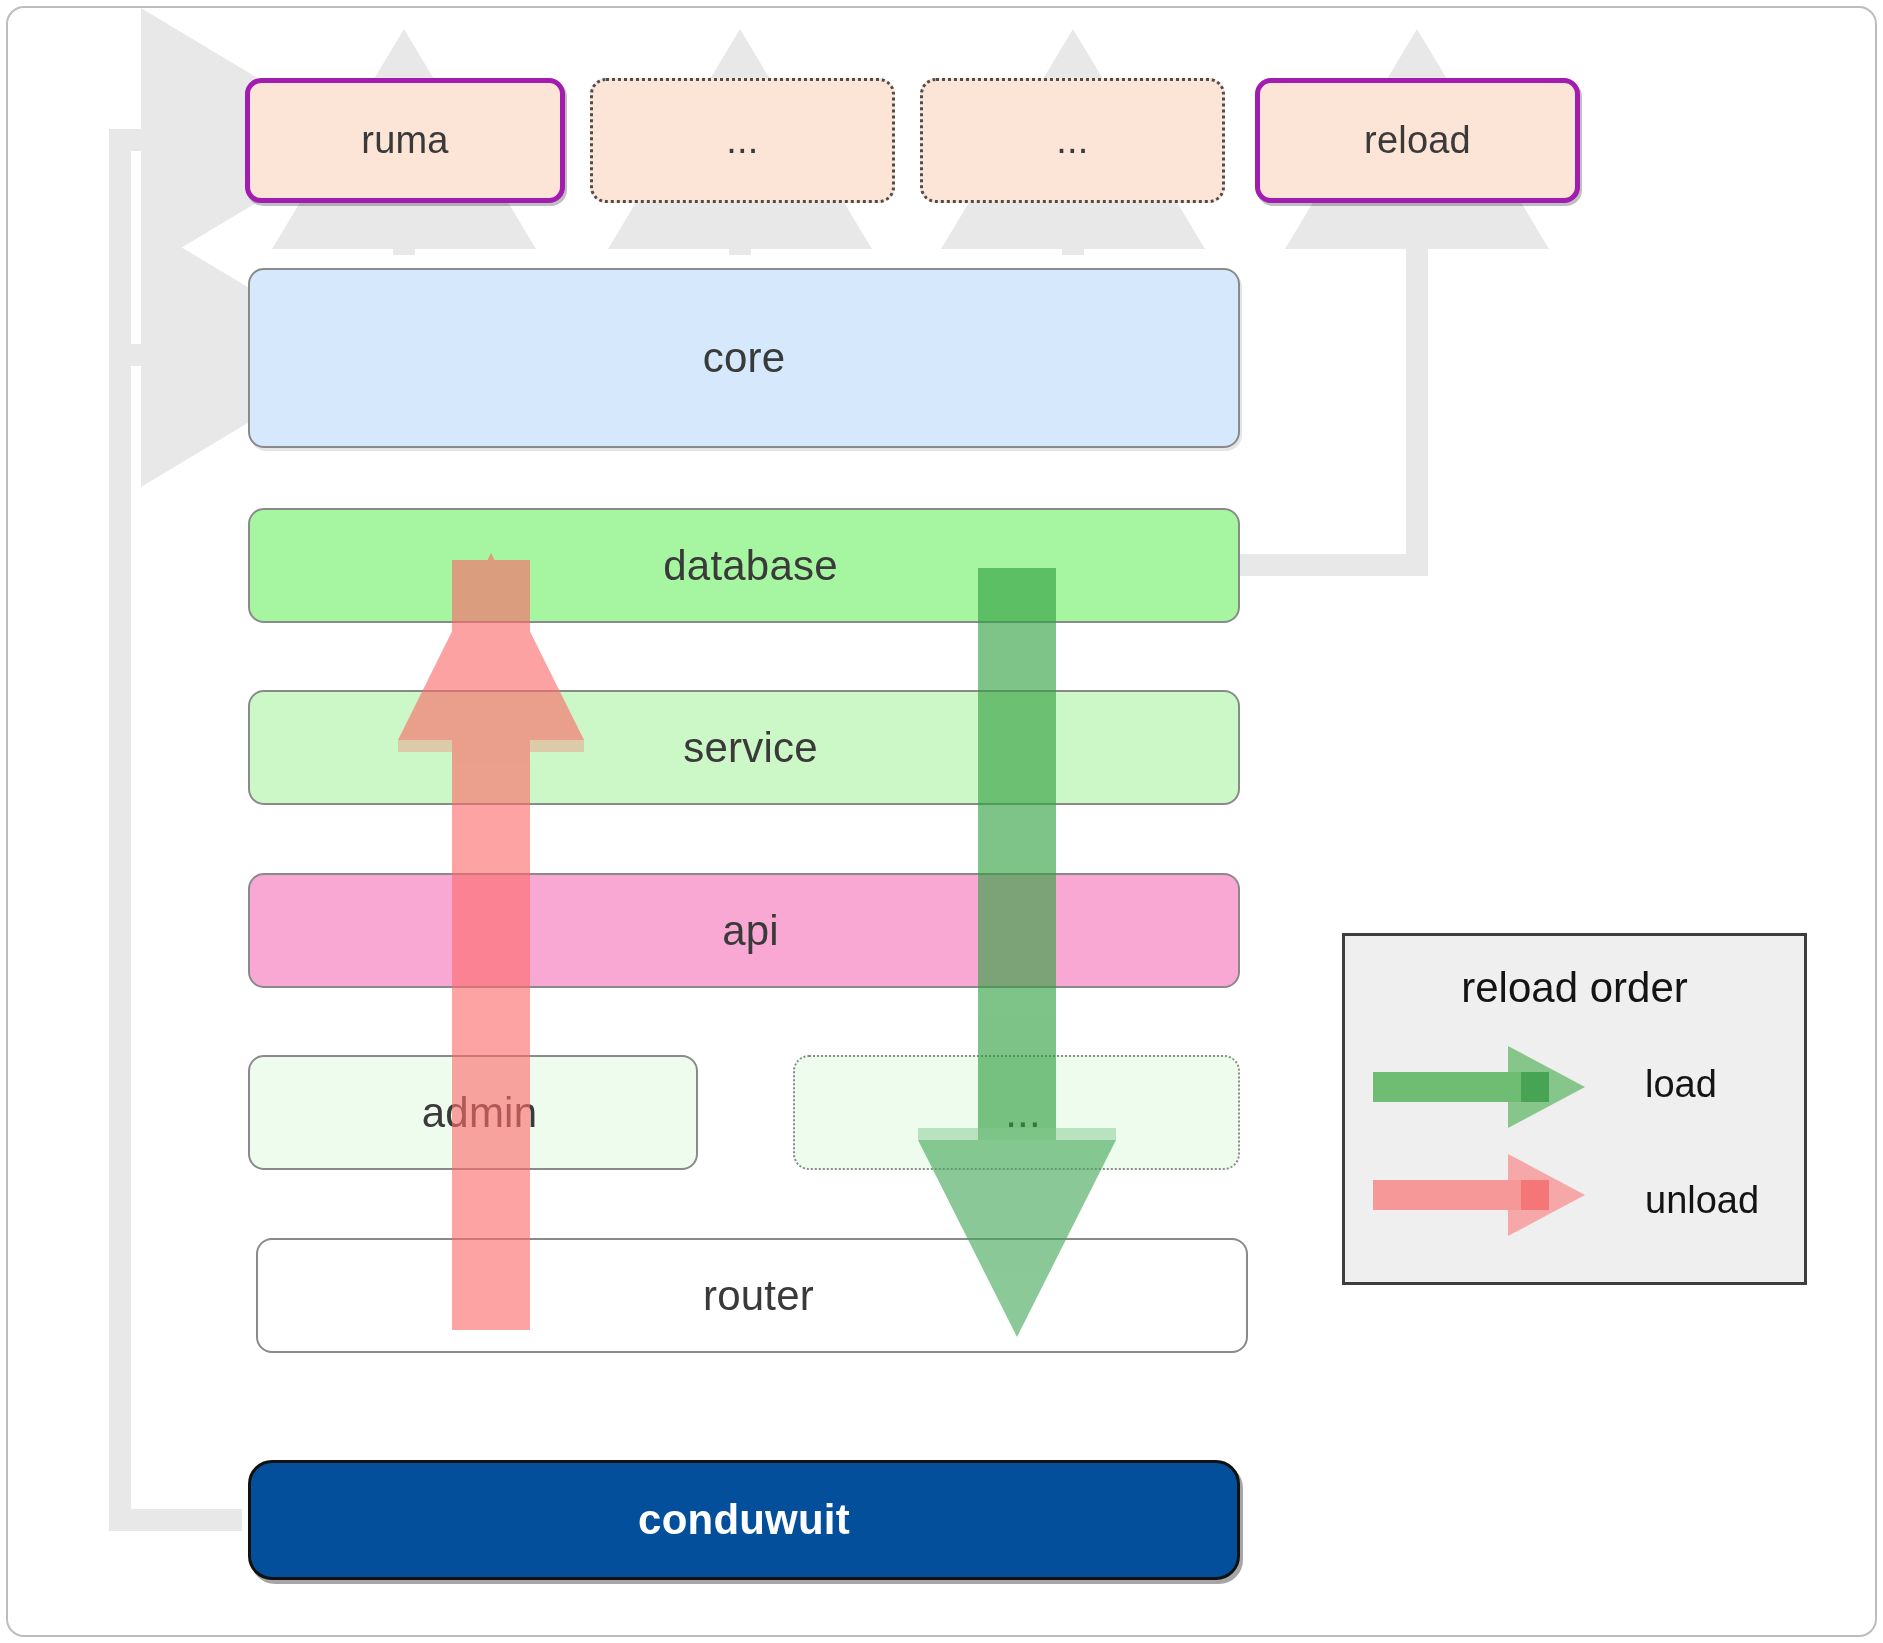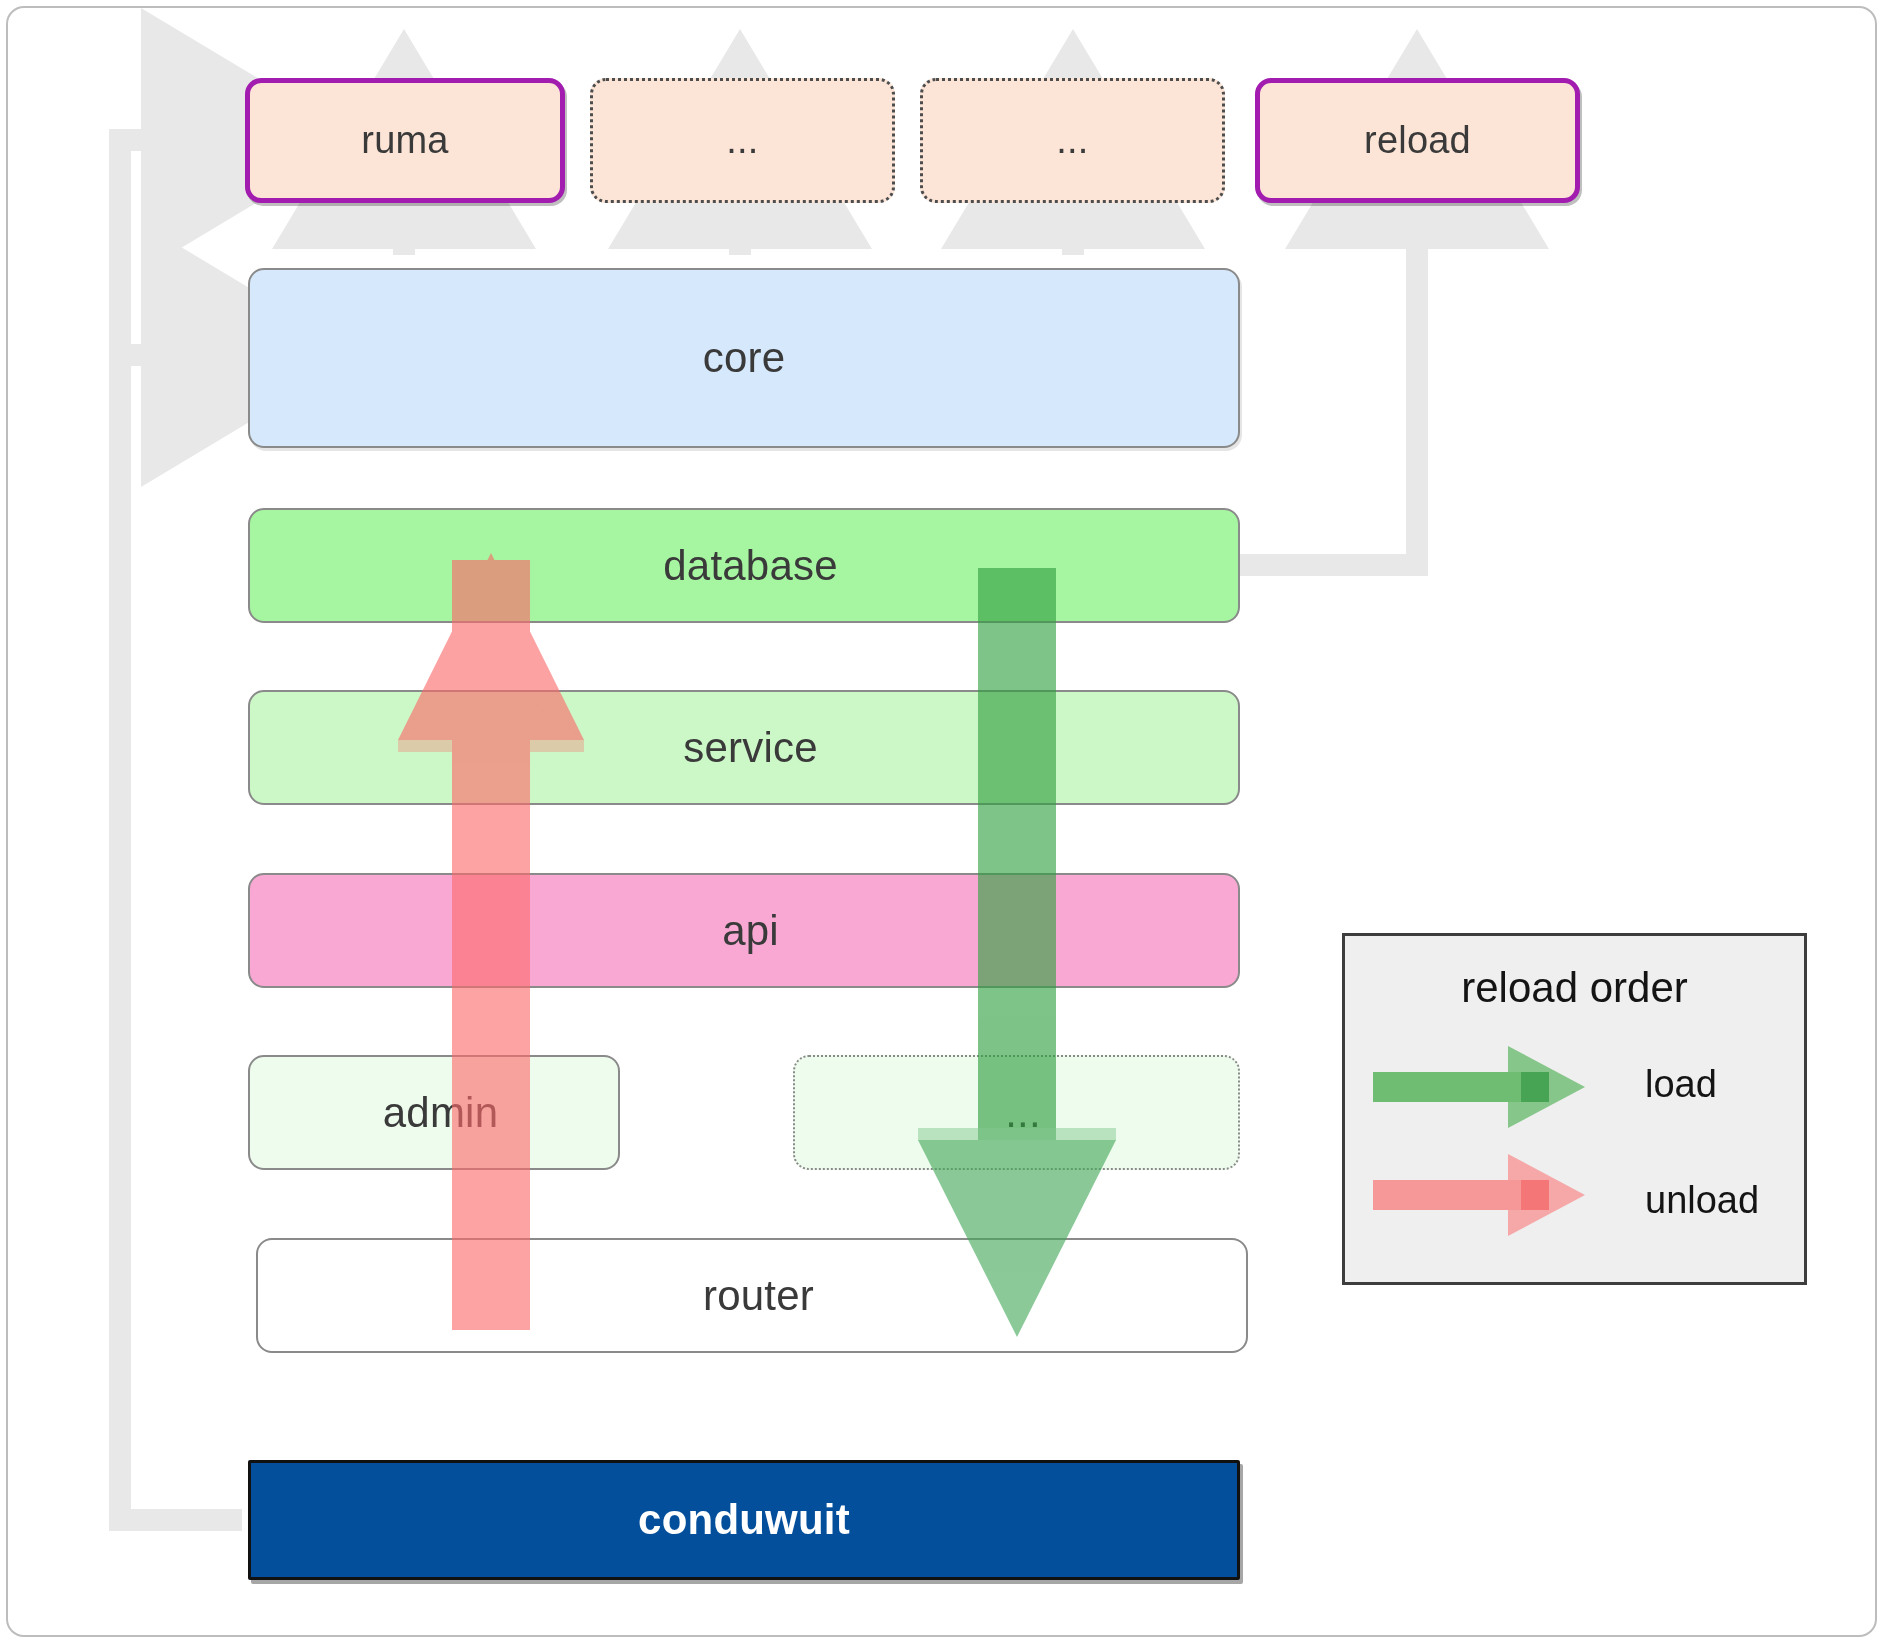--- a/index.html
+++ b/index.html
@@ -62,21 +62,21 @@
   .l-database { background: #a6f5a0; }
   .l-service  { background: #ccf7c6; }
   .l-api      { background: #f9a8d4; }
   .l-admin    { background: #eefced; }
   .l-dots     { background: #eefced; }
   .l-router   { background: #ffffff; }
   
   .conduwuit {
     background: #034f9b;
     border: 3px solid #111111;
-    border-radius: 2px;
+    border-radius: 24px;
     color: #ffffff;
     font-size: 42px;
     font-weight: bold;
     box-shadow: 3px 4px 0 rgba(0,0,0,0.35);
   }
   
   .legend {
     position: absolute;
     background: #efefef;
     border: 3px solid #3d3d3d;
@@ -160,21 +160,21 @@
   </div>
 
   <div class="node layer l-service" style="left:248px; top:690px; width:992px; height:115px; font-size:42px;">
     <span class="lbl">service</span>
   </div>
 
   <div class="node layer l-api" style="left:248px; top:873px; width:992px; height:115px; font-size:42px;">
     <span class="lbl">api</span>
   </div>
 
-  <div class="node layer l-admin" style="left:248px; top:1055px; width:372px; height:115px; font-size:42px;">
+  <div class="node layer l-admin" style="left:248px; top:1055px; width:450px; height:115px; font-size:42px;">
     <span class="lbl">admin</span>
   </div>
 
   <div class="node layer l-dots dotted" style="left:793px; top:1055px; width:447px; height:115px; font-size:42px;">
     <span class="lbl">...</span>
   </div>
 
   <div class="node layer l-router" style="left:256px; top:1238px; width:992px; height:115px; font-size:42px;">
     <span class="lbl">router</span>
   </div>

